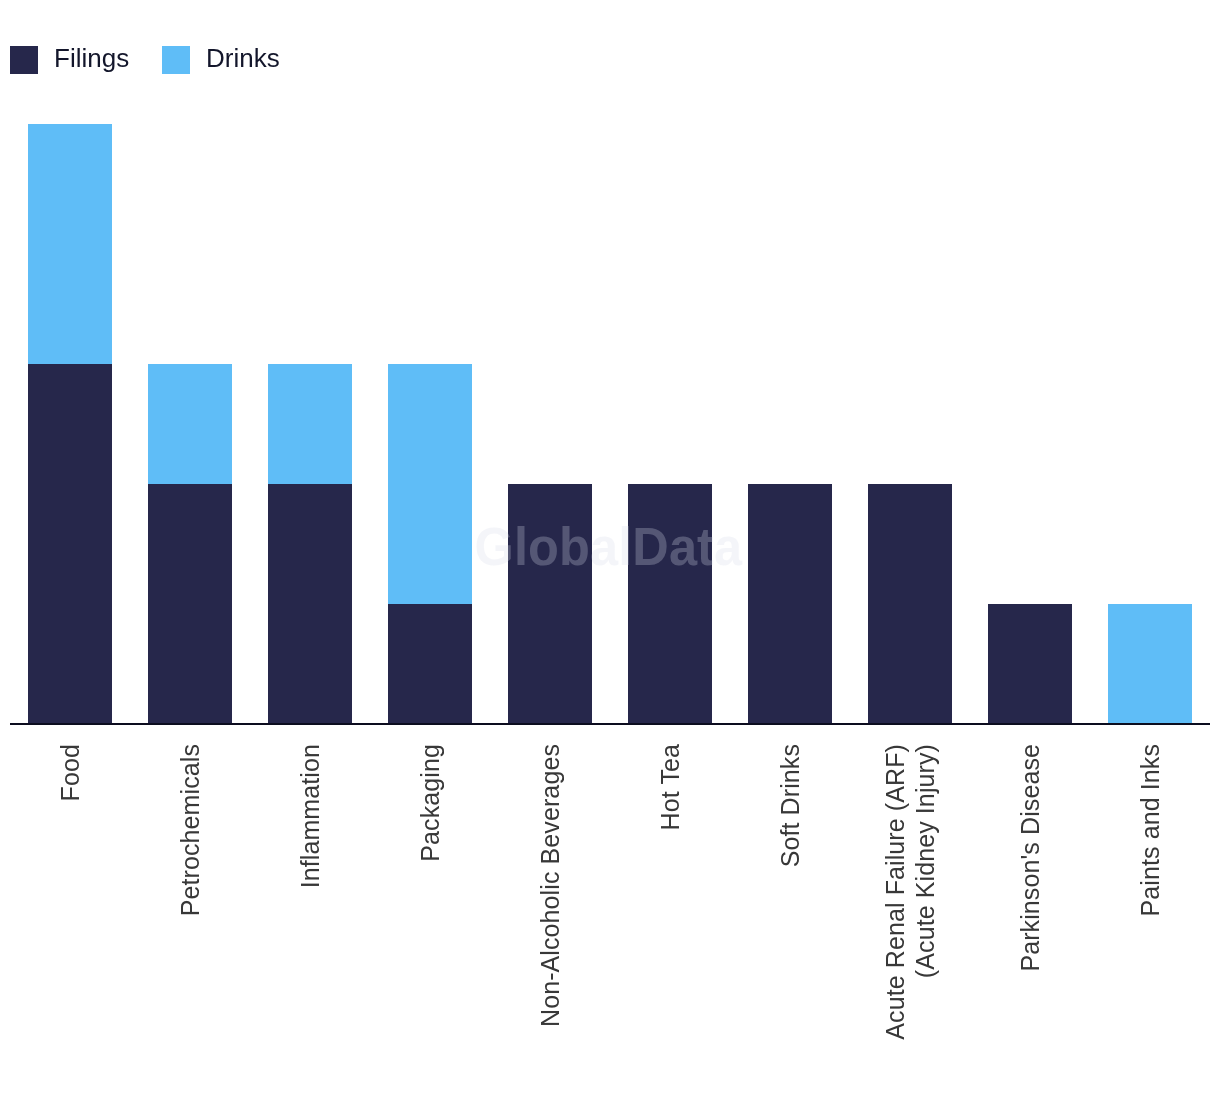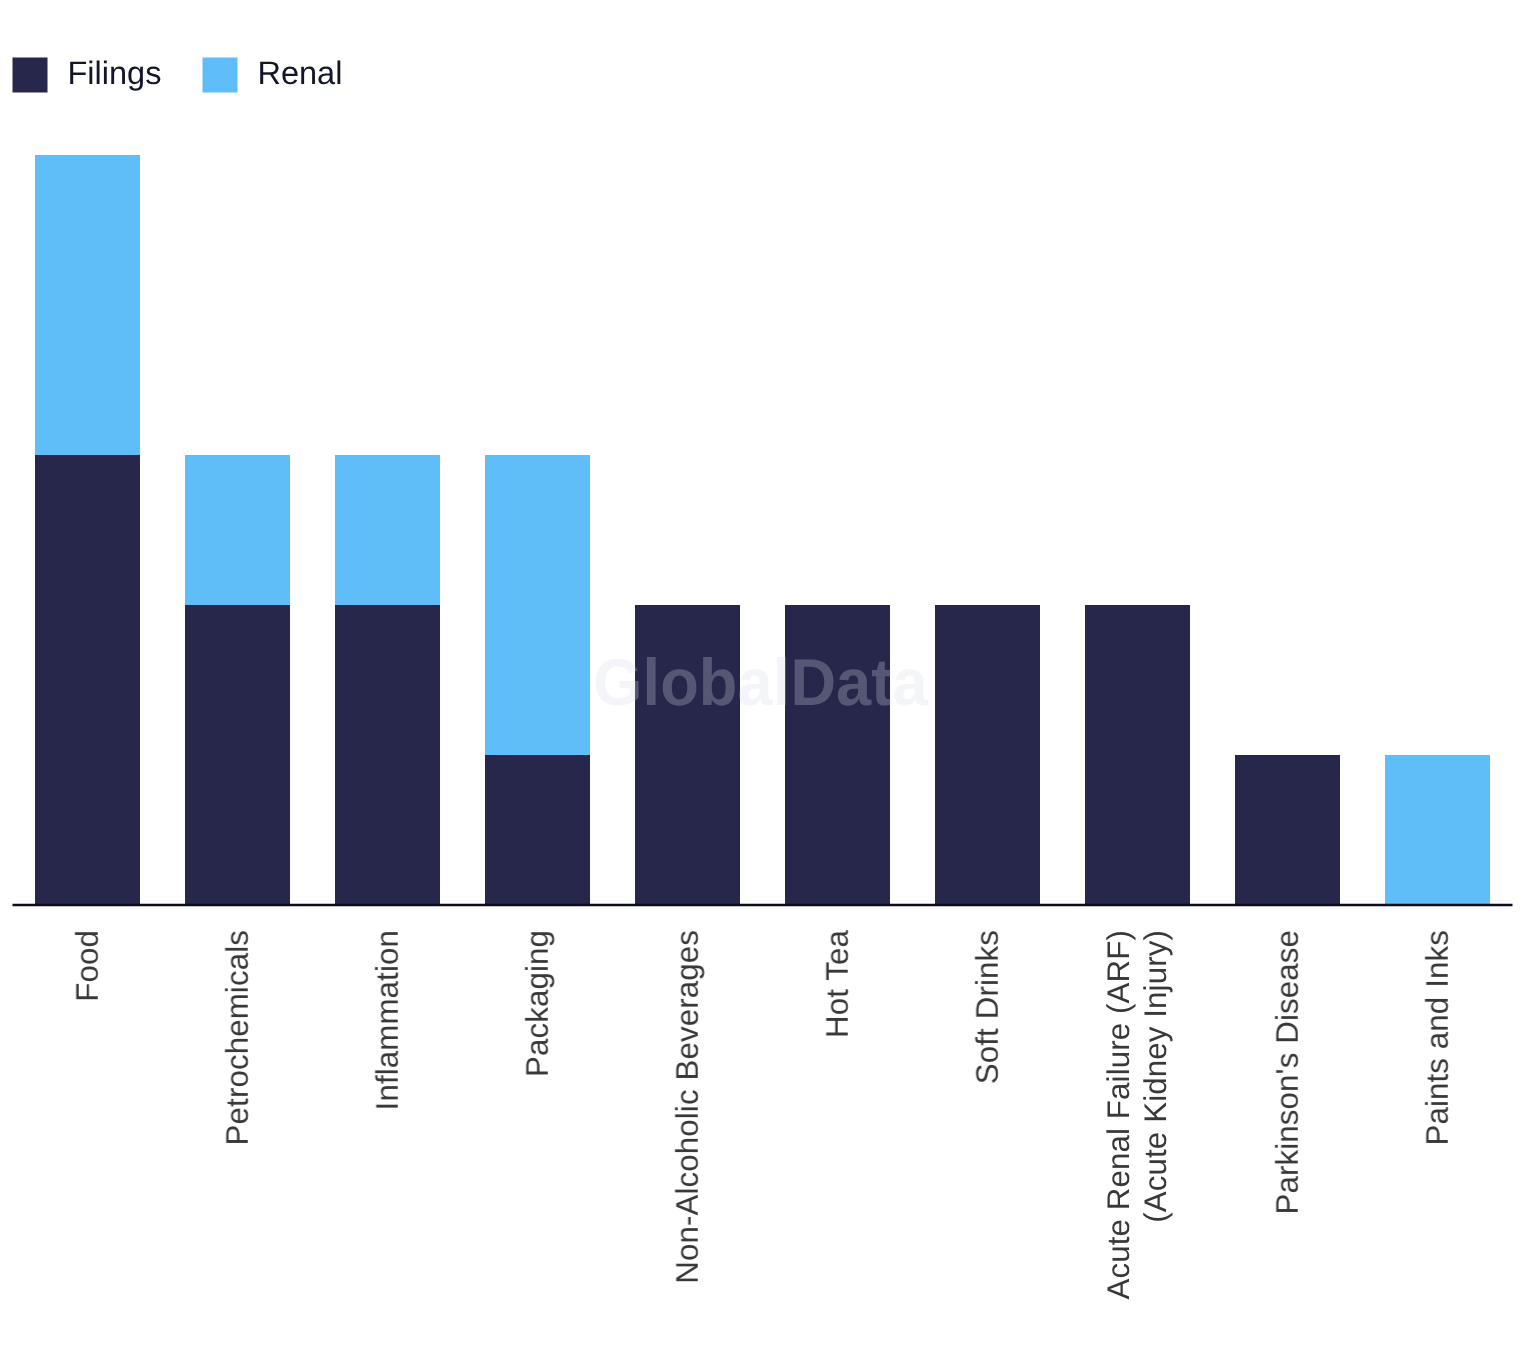--- a/index.html
+++ b/index.html
@@ -112,21 +112,21 @@
 
 <div id="page">
 
   <div id="legend">
       <div class="legend-item" style="left: 10.1px;">
         <div class="legend-swatch" style="background: rgb(38, 39, 75);"></div>
         <div class="legend-label">Filings</div>
       </div>
       <div class="legend-item" style="left: 161.9px;">
         <div class="legend-swatch" style="background: rgb(95, 189, 247);"></div>
-        <div class="legend-label">Renal</div>
+        <div class="legend-label">Drinks</div>
       </div>
     </div>
 
   <div id="watermark"><span>GlobalData</span></div>
 
   <div id="plot">
       <div class="bar-slot" style="left: 0px;">
         <div class="seg" style="background: rgb(38, 39, 75); height: 359.7px; bottom: 0px;"></div>
         <div class="seg" style="background: rgb(95, 189, 247); height: 239.8px; bottom: 359.7px;"></div>
       </div>

